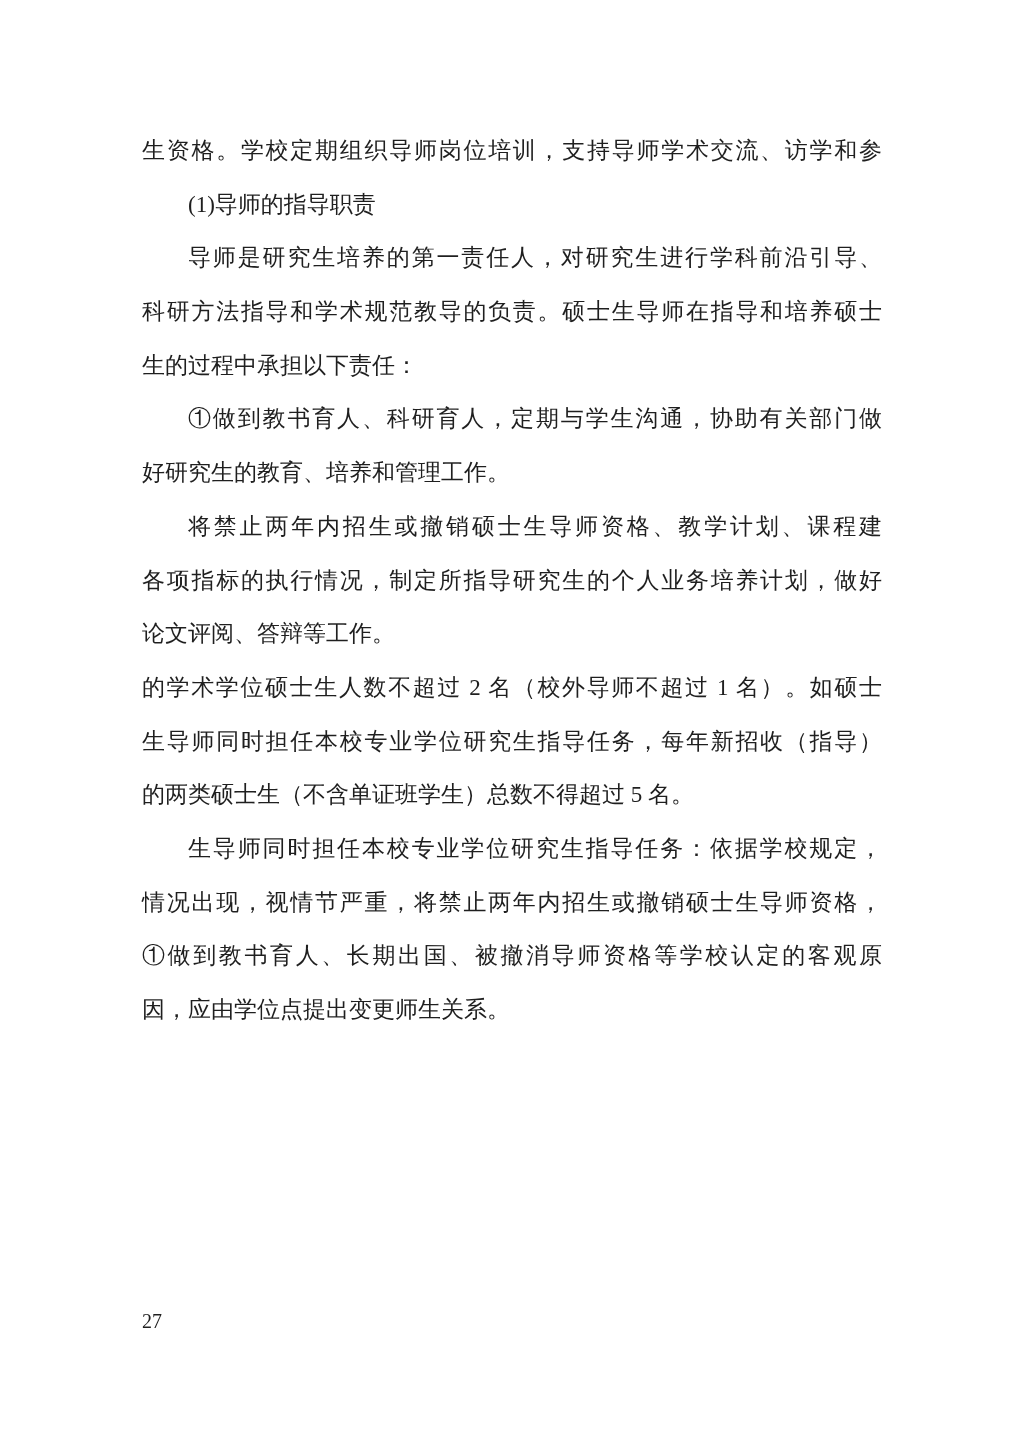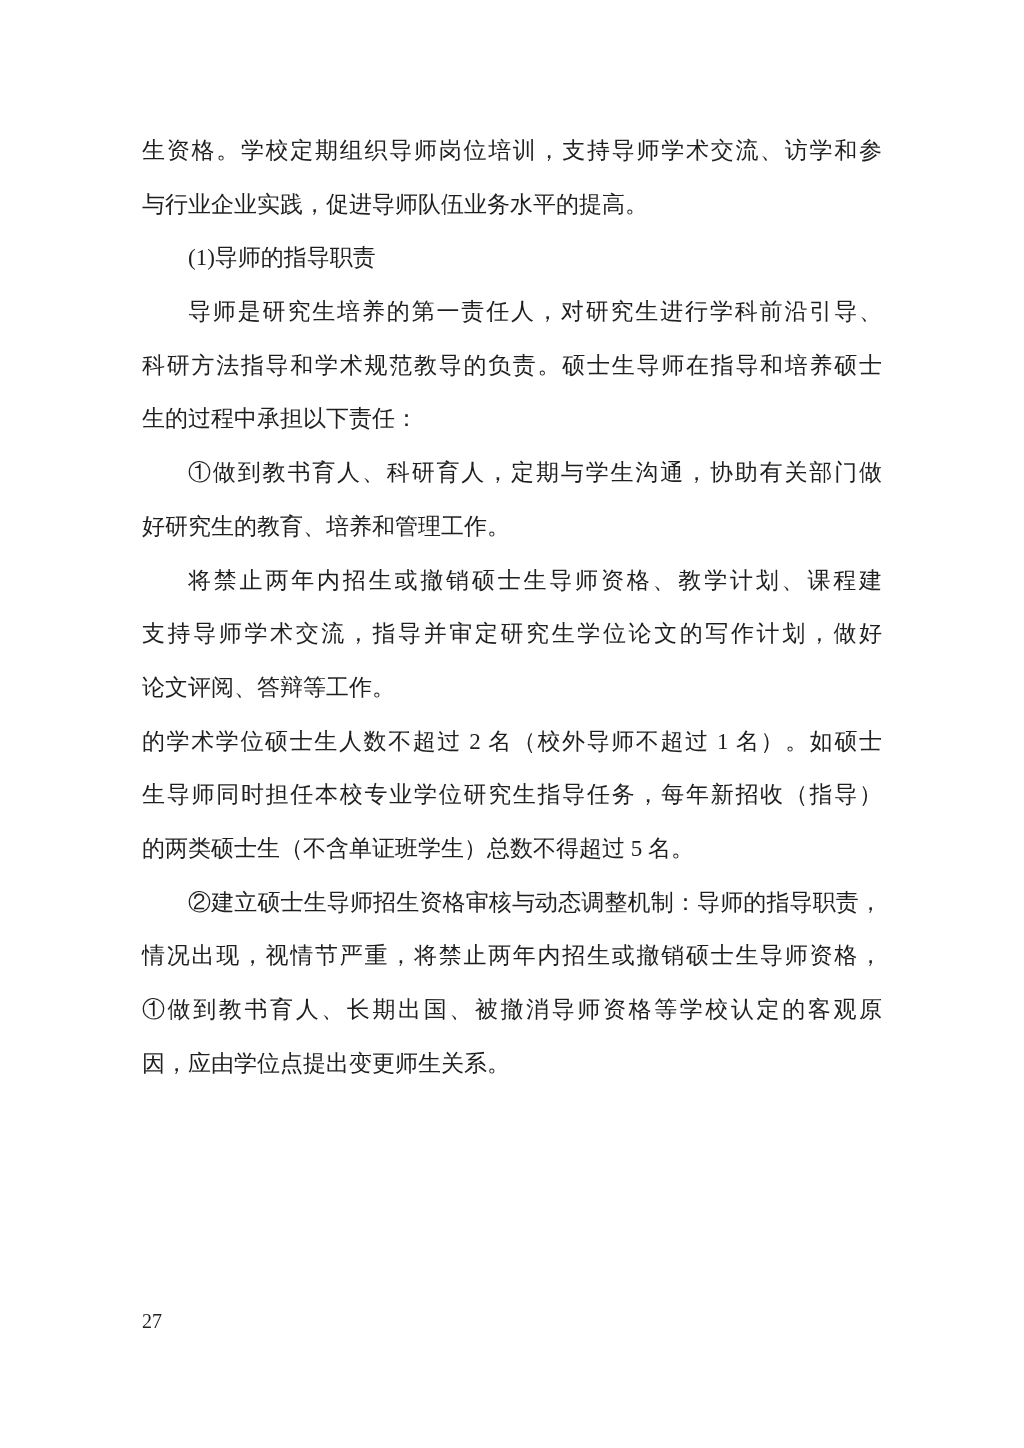--- a/index.html
+++ b/index.html
@@ -47,32 +47,31 @@
     line-height: 26px;
     font-family: "Liberation Serif", "DejaVu Serif", serif;
   }
 </style>
 </head>
 <body>
 
 <div class="page" style="background: rgb(255, 255, 255); color: rgb(31, 31, 31);">
   <div class="body-text">
       <div class="line justify">生资格。学校定期组织导师岗位培训，支持导师学术交流、访学和参</div>
-      <div class="line">与行业企业实践，促进导师队伍业务水平的提高。</div>
       <div class="line indent">(1)导师的指导职责</div>
       <div class="line indent justify">导师是研究生培养的第一责任人，对研究生进行学科前沿引导、</div>
       <div class="line justify">科研方法指导和学术规范教导的负责。硕士生导师在指导和培养硕士</div>
       <div class="line">生的过程中承担以下责任：</div>
       <div class="line indent justify">①做到教书育人、科研育人，定期与学生沟通，协助有关部门做</div>
       <div class="line">好研究生的教育、培养和管理工作。</div>
       <div class="line indent justify">将禁止两年内招生或撤销硕士生导师资格、教学计划、课程建</div>
-      <div class="line justify">支持导师学术交流，指导并审定研究生学位论文的写作计划，做好</div>
+      <div class="line justify">各项指标的执行情况，制定所指导研究生的个人业务培养计划，做好</div>
       <div class="line">论文评阅、答辩等工作。</div>
       <div class="line justify">的学术学位硕士生人数不超过 2 名（校外导师不超过 1 名）。如硕士</div>
       <div class="line justify">生导师同时担任本校专业学位研究生指导任务，每年新招收（指导）</div>
       <div class="line">的两类硕士生（不含单证班学生）总数不得超过 5 名。</div>
-      <div class="line indent justify">②建立硕士生导师招生资格审核与动态调整机制：导师的指导职责，</div>
+      <div class="line indent justify">生导师同时担任本校专业学位研究生指导任务：依据学校规定，</div>
       <div class="line justify">情况出现，视情节严重，将禁止两年内招生或撤销硕士生导师资格，</div>
       <div class="line justify">①做到教书育人、长期出国、被撤消导师资格等学校认定的客观原</div>
       <div class="line">因，应由学位点提出变更师生关系。</div>
     </div>
   <div class="page-footer">27</div>
 </div>
 
 </body></html>

